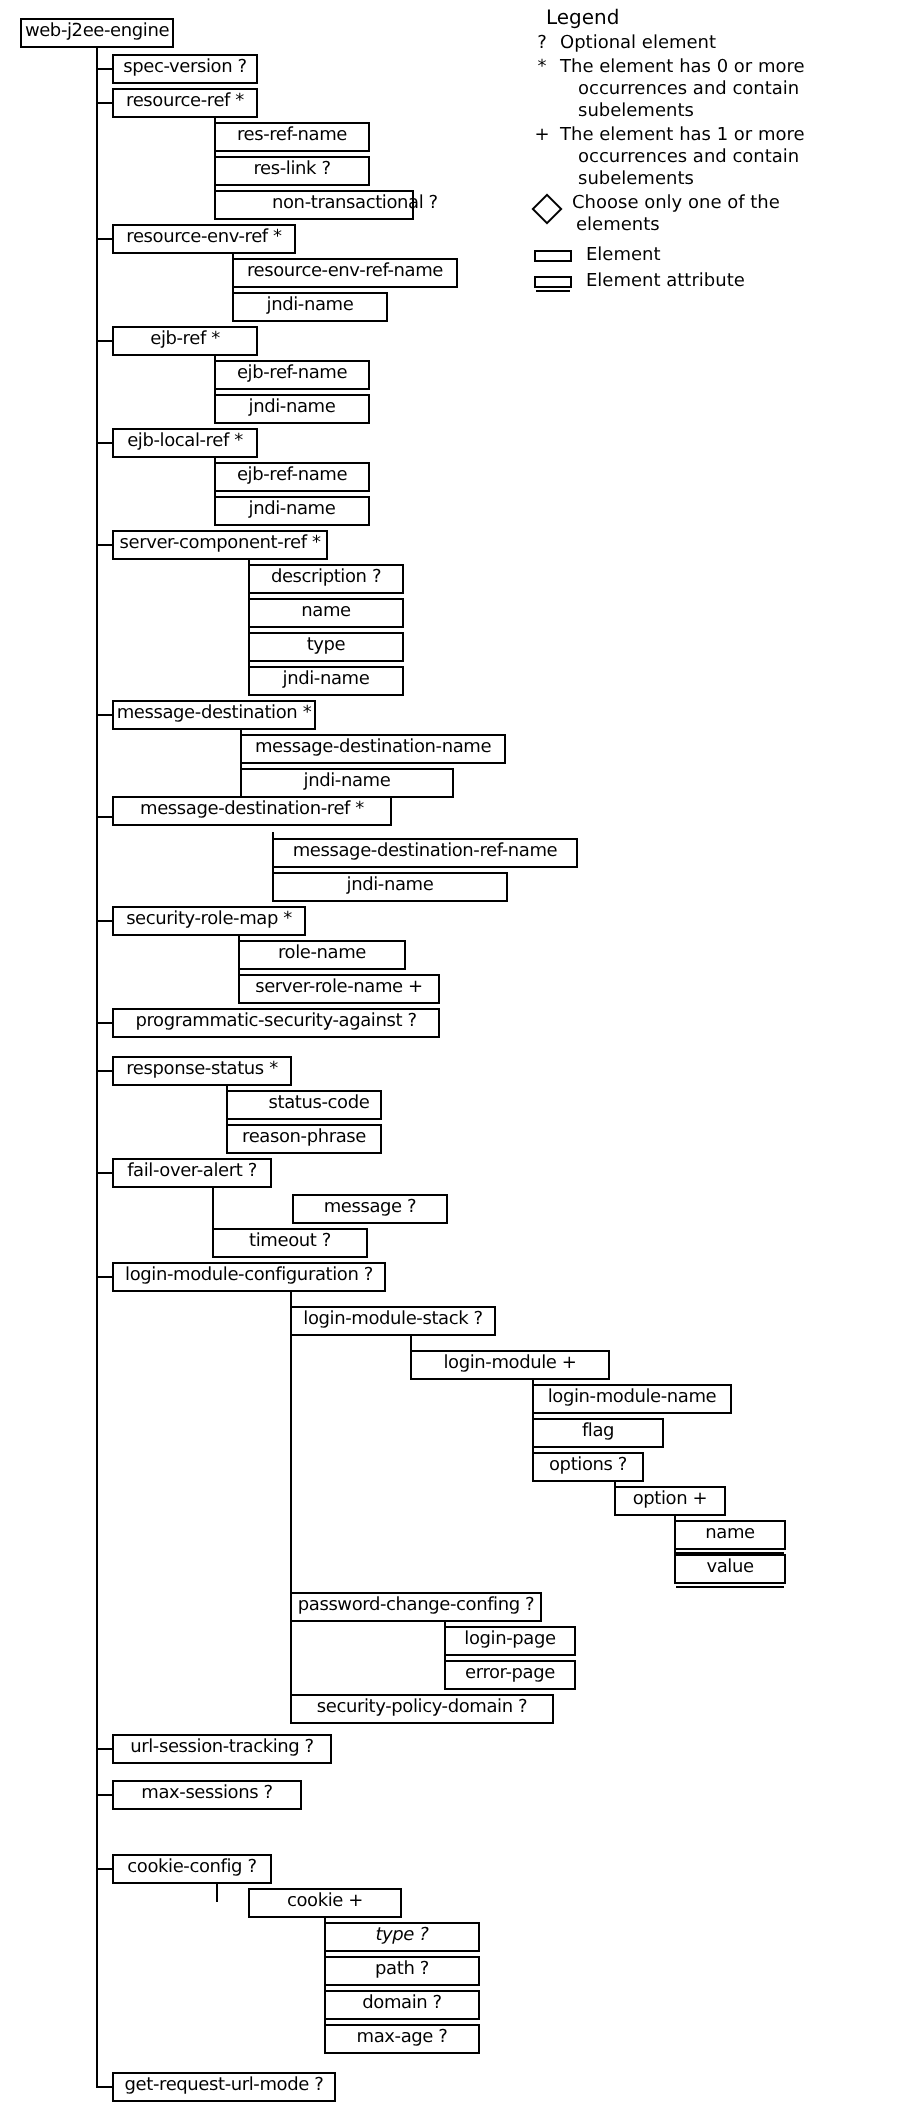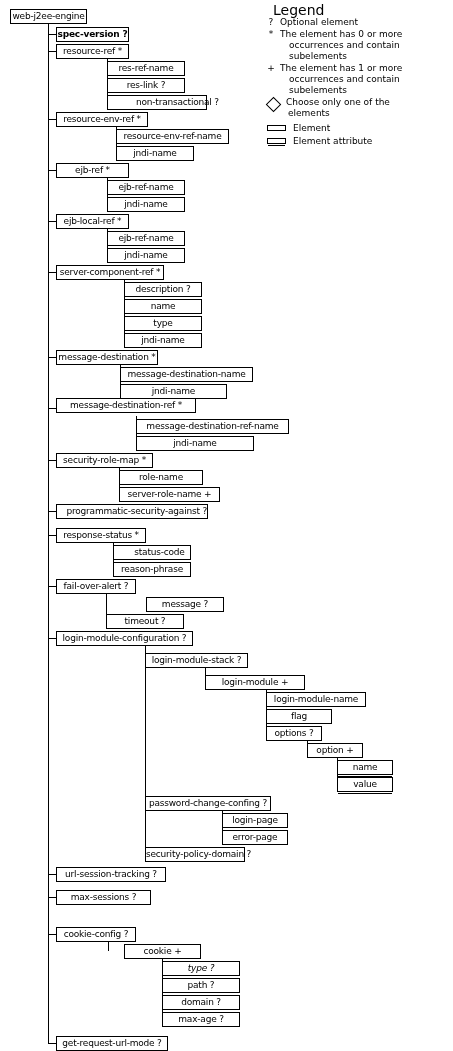--- a/index.html
+++ b/index.html
@@ -28,41 +28,41 @@
     border-bottom:1px solid #000;
     box-shadow:0 2px 0 -1px #fff, 0 3px 0 -1px #000;
   }
 
   
   .vline{position:absolute;width:1px;background:#000;z-index:1;}
   .hline{position:absolute;height:1px;background:#000;z-index:1;}
 
   
   #legend{position:absolute;left:264px;top:4px;width:186px;z-index:5;}
-  .lg-title{font-size:14px;line-height:12px;margin-left:9px;}
+  .lg-title{font-size:10px;line-height:12px;margin-left:9px;}
   .lg-row{position:relative;font-size:9px;line-height:11px;}
   .lg-sym{position:absolute;left:0;top:0;width:14px;text-align:center;font-size:9px;}
   .lg-txt{display:block;margin-left:16px;}
   .lg-cont{display:block;margin-left:25px;}
   .lg-box{
     position:absolute;left:3px;top:2px;width:19px;height:6px;
     border:1px solid #000;background:#fff;box-sizing:border-box;
   }
   .lg-box.attr{box-shadow:0 2px 0 -1px #fff, 0 3px 0 -1px #000;}
   .lg-dia{
     position:absolute;left:4px;top:2px;width:9px;height:9px;
     border:1px solid #000;transform:rotate(45deg);background:#fff;
   }
 </style>
 </head>
 <body>
 
 <div id="canvas">
     <div class="node" style="left: 10px; top: 9px; width: 77px;">web-j2ee-engine</div>
-    <div class="node" style="left: 56px; top: 27px; width: 73px; font-weight: bold;">spec-version ?</div>
+    <div class="node" style="left: 56px; top: 27px; width: 73px;">spec-version ?</div>
     <div class="node" style="left: 56px; top: 44px; width: 73px;">resource-ref *</div>
     <div class="node" style="left: 107px; top: 61px; width: 78px;">res-ref-name</div>
     <div class="node" style="left: 107px; top: 78px; width: 78px;">res-link ?</div>
     <div class="node" style="left: 107px; top: 95px; width: 100px; padding-left: 28px;">non-transactional ?</div>
     <div class="node" style="left: 56px; top: 112px; width: 92px;">resource-env-ref *</div>
     <div class="node" style="left: 116px; top: 129px; width: 113px;">resource-env-ref-name</div>
     <div class="node" style="left: 116px; top: 146px; width: 78px;">jndi-name</div>
     <div class="node" style="left: 56px; top: 163px; width: 73px;">ejb-ref *</div>
     <div class="node" style="left: 107px; top: 180px; width: 78px;">ejb-ref-name</div>
     <div class="node" style="left: 107px; top: 197px; width: 78px;">jndi-name</div>
@@ -76,40 +76,40 @@
     <div class="node" style="left: 124px; top: 333px; width: 78px;">jndi-name</div>
     <div class="node" style="left: 56px; top: 350px; width: 102px;">message-destination *</div>
     <div class="node" style="left: 120px; top: 367px; width: 133px;">message-destination-name</div>
     <div class="node" style="left: 120px; top: 384px; width: 107px;">jndi-name</div>
     <div class="node" style="left: 56px; top: 398px; width: 140px;">message-destination-ref *</div>
     <div class="node" style="left: 136px; top: 419px; width: 153px;">message-destination-ref-name</div>
     <div class="node" style="left: 136px; top: 436px; width: 118px;">jndi-name</div>
     <div class="node" style="left: 56px; top: 453px; width: 97px;">security-role-map *</div>
     <div class="node" style="left: 119px; top: 470px; width: 84px;">role-name</div>
     <div class="node" style="left: 119px; top: 487px; width: 101px;">server-role-name +</div>
-    <div class="node" style="left: 56px; top: 504px; width: 152px; text-align: right;">programmatic-security-against ?</div>
+    <div class="node" style="left: 56px; top: 504px; width: 164px;">programmatic-security-against ?</div>
     <div class="node" style="left: 56px; top: 528px; width: 90px;">response-status *</div>
     <div class="node" style="left: 113px; top: 545px; width: 78px; padding-left: 15px;">status-code</div>
     <div class="node" style="left: 113px; top: 562px; width: 78px;">reason-phrase</div>
     <div class="node" style="left: 56px; top: 579px; width: 80px;">fail-over-alert ?</div>
     <div class="node" style="left: 106px; top: 597px; width: 78px; margin-left: 40px;">message ?</div>
     <div class="node" style="left: 106px; top: 614px; width: 78px;">timeout ?</div>
     <div class="node" style="left: 56px; top: 631px; width: 137px;">login-module-configuration ?</div>
     <div class="node" style="left: 145px; top: 653px; width: 103px;">login-module-stack ?</div>
     <div class="node" style="left: 205px; top: 675px; width: 100px;">login-module +</div>
     <div class="node" style="left: 266px; top: 692px; width: 100px;">login-module-name</div>
     <div class="node" style="left: 266px; top: 709px; width: 66px;">flag</div>
     <div class="node" style="left: 266px; top: 726px; width: 56px;">options ?</div>
     <div class="node" style="left: 307px; top: 743px; width: 56px;">option +</div>
     <div class="node attr" style="left: 337px; top: 760px; width: 56px;">name</div>
     <div class="node attr" style="left: 337px; top: 777px; width: 56px;">value</div>
     <div class="node" style="left: 145px; top: 796px; width: 126px;">password-change-confing ?</div>
     <div class="node" style="left: 222px; top: 813px; width: 66px;">login-page</div>
     <div class="node" style="left: 222px; top: 830px; width: 66px;">error-page</div>
-    <div class="node" style="left: 145px; top: 847px; width: 100px;">security-policy-domain ?</div>
+    <div class="node" style="left: 145px; top: 847px; width: 132px;">security-policy-domain ?</div>
     <div class="node" style="left: 56px; top: 867px; width: 110px;">url-session-tracking ?</div>
     <div class="node" style="left: 56px; top: 890px; width: 95px;">max-sessions ?</div>
     <div class="node" style="left: 56px; top: 927px; width: 80px;">cookie-config ?</div>
     <div class="node" style="left: 108px; top: 944px; width: 77px; margin-left: 16px;">cookie +</div>
     <div class="node" style="left: 162px; top: 961px; width: 78px; font-style: italic;">type ?</div>
     <div class="node" style="left: 162px; top: 978px; width: 78px;">path ?</div>
     <div class="node" style="left: 162px; top: 995px; width: 78px;">domain ?</div>
     <div class="node" style="left: 162px; top: 1012px; width: 78px;">max-age ?</div>
     <div class="node" style="left: 56px; top: 1036px; width: 112px;">get-request-url-mode ?</div>
     <div class="vline" style="left: 48px; top: 24px; height: 1019px;"></div>

